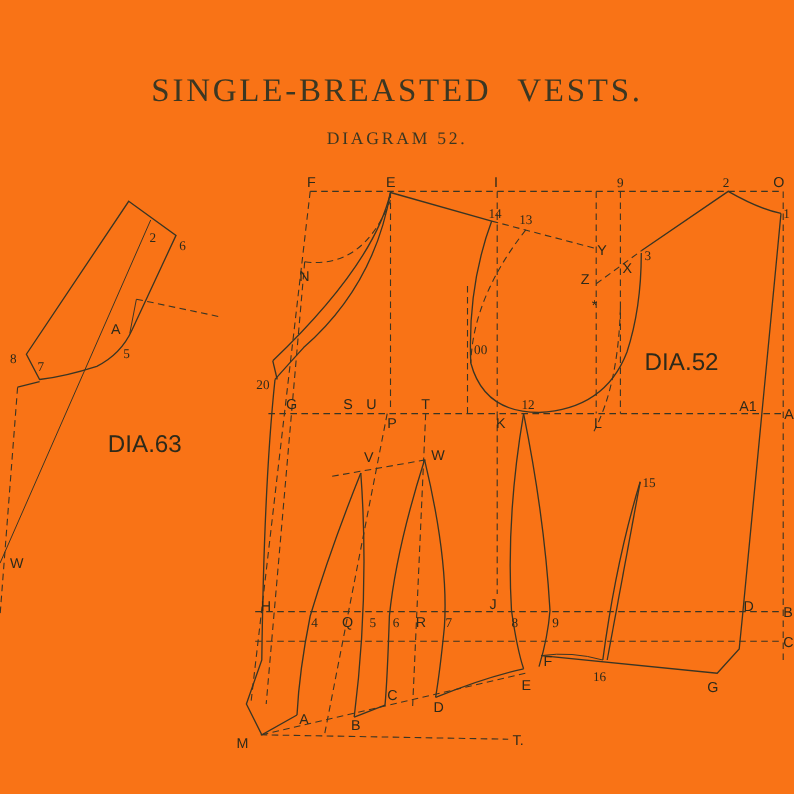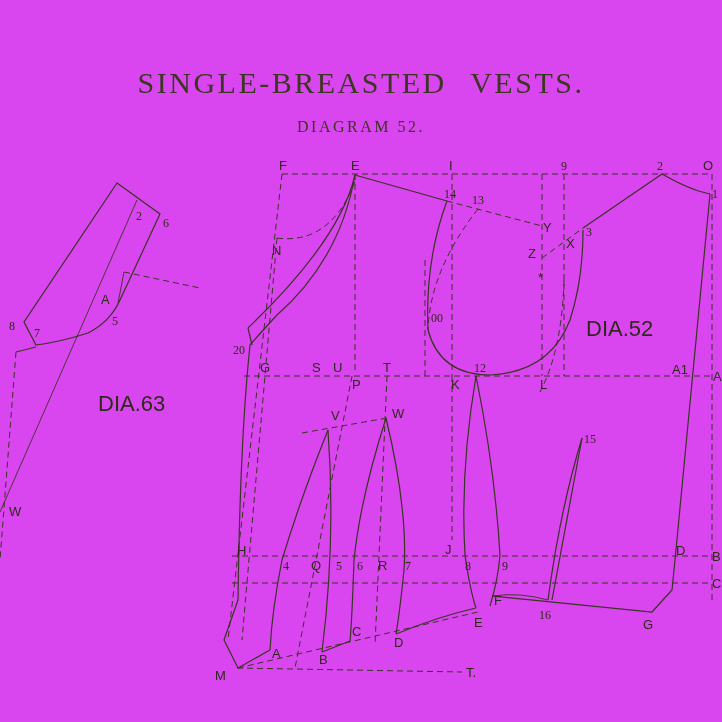--- a/index.html
+++ b/index.html
@@ -1,17 +1,17 @@
 <!DOCTYPE html>
 <html><head>
 <meta charset="utf-8">
 <style>
   html, body { margin:0; padding:0; }
   body { width:722px; height:722px; background:#ebe5a6; overflow:hidden; position:relative; }
-  .page { position:absolute; left:0; top:0; width:722px; height:722px; background:#d946ef; }
+  .page { position:absolute; left:0; top:0; width:722px; height:722px; background:#f97316; }
   .title { position:absolute; left:0; width:722px; text-align:center; color:#3c3722;
            font-family:"Liberation Serif","DejaVu Serif",serif; }
   .t1 { top:66px; font-size:30px; letter-spacing:2.5px; word-spacing:14px; }
   .t2 { top:118px; font-size:16px; letter-spacing:2.5px; }
   svg { position:absolute; left:0; top:0; }
   .lbl { font-family:"Liberation Sans","DejaVu Sans",sans-serif; font-size:13px; fill:#2e2a1a; }
   .num { font-family:"Liberation Serif","DejaVu Serif",serif; font-size:12px; fill:#2e2a1a; }
   .big { font-family:"Liberation Sans","DejaVu Sans",sans-serif; font-size:22px; fill:#2e2a1a; }
   .s { fill:none; stroke:#3a3524; stroke-width:1.2; }
   .d { fill:none; stroke:#3a3524; stroke-width:1; stroke-dasharray:6 4; }

